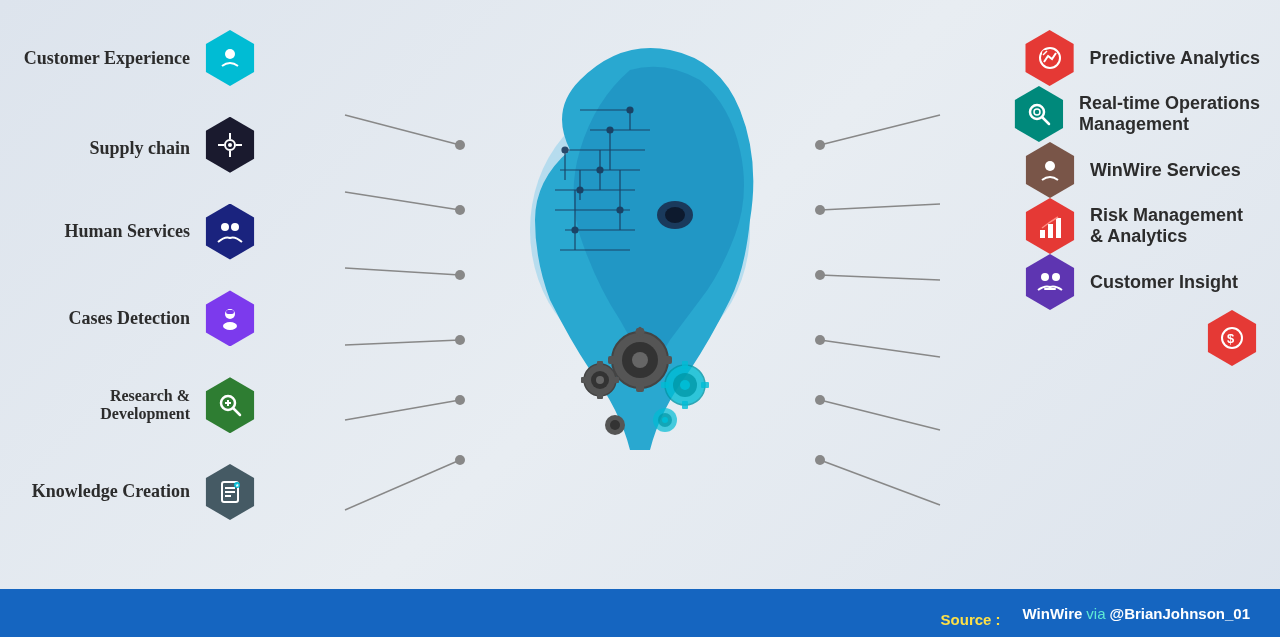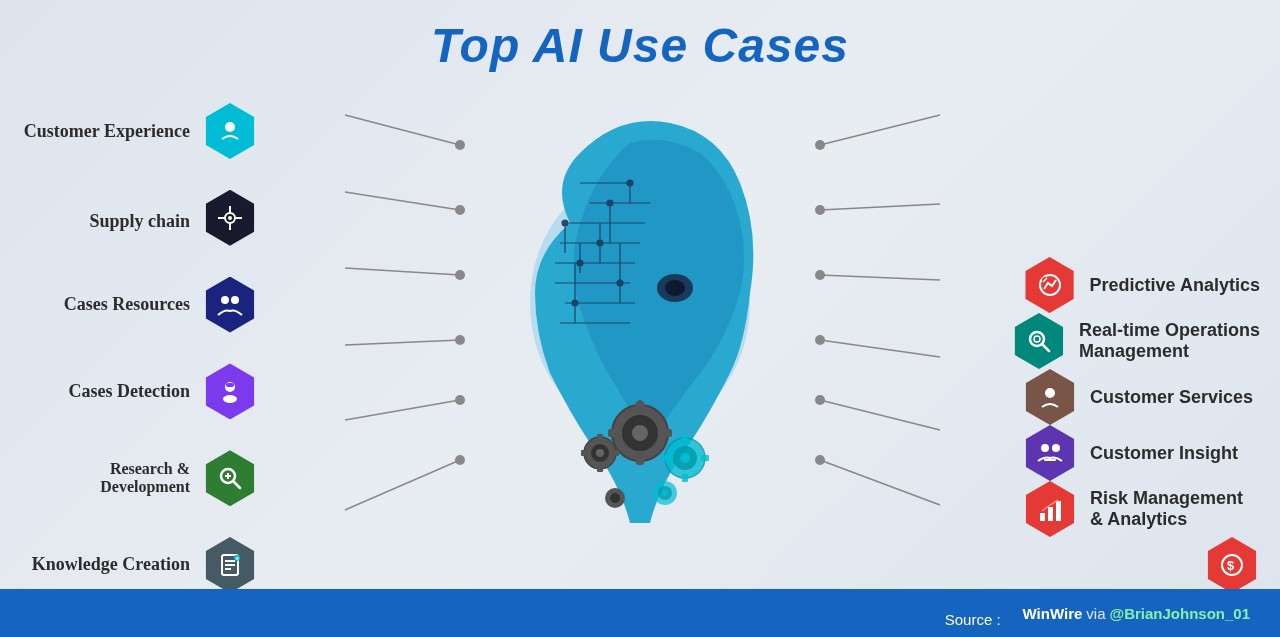--- a/index.html
+++ b/index.html
@@ -109,21 +109,21 @@
       height: 480px;
     }
 
     
     .right-items {
       display: flex;
       flex-direction: column;
       gap: 0px;
       width: 340px;
       height: 500px;
-      justify-content: flex-end;
+      justify-content: flex-start;
       padding-top: 10px;
     }
 
     .right-label {
       font-size: 18px;
       font-weight: 800;
       color: #2c2c2c;
       text-align: left;
       min-width: 170px;
     }
@@ -138,57 +138,56 @@
       background: #1565c0;
       display: flex;
       align-items: center;
       justify-content: flex-end;
       padding-right: 30px;
       font-size: 15px;
       color: white;
     }
 
     .footer-source {
-      color: #fef9c3;
-      font-weight: 400;
+      color: #fde047;
+      font-weight: 700;
       margin-top: 12px;
     }
 
     .footer-brand {
       font-weight: 900;
       color: white;
       margin-left: 22px;
     }
 
     .footer-via {
-      color: #e5e5e5;
+      color: #5eead4;
       margin-left: 4px;
     }
 
     .footer-handle {
-      color: #86efac;
+      color: #ffffff;
       font-weight: 700;
       margin-left: 4px;
     }
 
     
     .svg-overlay {
       position: absolute;
       top: 0;
       left: 0;
       width: 1280px;
       height: 590px;
       pointer-events: none;
     }
   </style>
 </head>
 <body>
 
 <div class="container">
-  <h1 class="title">Top AI Use Cases</h1>
 
   <div class="main-content">
 
     <div class="left-items">
 
       <div class="item-row">
         <span class="item-label" style="text-align:right;">Customer Experience</span>
         <div class="hex-icon hex-cyan">
           <svg width="28" height="28" viewBox="0 0 28 28" fill="white">
             <circle cx="14" cy="10" r="5" fill="white"></circle>
@@ -206,21 +205,21 @@
             <circle cx="14" cy="14" r="2" fill="white"></circle>
             <line x1="14" y1="2" x2="14" y2="8" stroke="white" stroke-width="2"></line>
             <line x1="14" y1="20" x2="14" y2="26" stroke="white" stroke-width="2"></line>
             <line x1="2" y1="14" x2="8" y2="14" stroke="white" stroke-width="2"></line>
             <line x1="20" y1="14" x2="26" y2="14" stroke="white" stroke-width="2"></line>
           </svg>
         </div>
       </div>
 
       <div class="item-row">
-        <span class="item-label" style="text-align:right;">Cases Resources</span>
+        <span class="item-label" style="text-align:right;">Human Services</span>
         <div class="hex-icon hex-navy">
           <svg width="28" height="28" viewBox="0 0 28 28" fill="white">
             <circle cx="9" cy="9" r="4" fill="white"></circle>
             <circle cx="19" cy="9" r="4" fill="white"></circle>
             <path d="M2 24 Q9 18 14 20 Q19 18 26 24" fill="none" stroke="white" stroke-width="2"></path>
           </svg>
         </div>
       </div>
 
       <div class="item-row">
@@ -365,49 +364,49 @@
         <div class="hex-icon hex-teal">
           <svg width="28" height="28" viewBox="0 0 28 28" fill="white">
             <circle cx="12" cy="12" r="7" fill="none" stroke="white" stroke-width="2.5"></circle>
             <line x1="17" y1="17" x2="24" y2="24" stroke="white" stroke-width="2.5" stroke-linecap="round"></line>
             <circle cx="12" cy="12" r="3" fill="none" stroke="white" stroke-width="1.5"></circle>
           </svg>
         </div>
       </div>
 
       <div class="item-row right-side">
-        <span class="right-label">Customer Services</span>
+        <span class="right-label">WinWire Services</span>
         <div class="hex-icon hex-brown">
           <svg width="28" height="28" viewBox="0 0 28 28" fill="white">
             <circle cx="14" cy="10" r="5" fill="white"></circle>
             <path d="M6 24 Q14 18 22 24" stroke="white" stroke-width="2" fill="none"></path>
+          </svg>
+        </div>
+      </div>
+
+      <div class="item-row right-side">
+        <span class="right-label">Risk Management<br>&amp; Analytics</span>
+        <div class="hex-icon hex-red2">
+          <svg width="28" height="28" viewBox="0 0 28 28" fill="white">
+            <rect x="4" y="18" width="5" height="8" fill="white"></rect>
+            <rect x="12" y="12" width="5" height="14" fill="white"></rect>
+            <rect x="20" y="6" width="5" height="20" fill="white"></rect>
+            <polyline points="6,16 14,10 22,5" stroke="#ff8a80" stroke-width="1.5" fill="none"></polyline>
           </svg>
         </div>
       </div>
 
       <div class="item-row right-side">
         <span class="right-label">Customer Insight</span>
         <div class="hex-icon hex-indigo">
           <svg width="28" height="28" viewBox="0 0 28 28" fill="white">
             <circle cx="9" cy="9" r="4" fill="white"></circle>
             <circle cx="20" cy="9" r="4" fill="white"></circle>
             <path d="M2 22 Q9 17 14 19 Q19 17 26 22" fill="none" stroke="white" stroke-width="2"></path>
             <rect x="8" y="20" width="12" height="2" fill="white" rx="1"></rect>
-          </svg>
-        </div>
-      </div>
-
-      <div class="item-row right-side">
-        <span class="right-label">Risk Management<br>&amp; Analytics</span>
-        <div class="hex-icon hex-red2">
-          <svg width="28" height="28" viewBox="0 0 28 28" fill="white">
-            <rect x="4" y="18" width="5" height="8" fill="white"></rect>
-            <rect x="12" y="12" width="5" height="14" fill="white"></rect>
-            <rect x="20" y="6" width="5" height="20" fill="white"></rect>
-            <polyline points="6,16 14,10 22,5" stroke="#ff8a80" stroke-width="1.5" fill="none"></polyline>
           </svg>
         </div>
       </div>
 
       <div class="item-row right-side">
         <div class="hex-icon hex-red3">
           <svg width="28" height="28" viewBox="0 0 28 28" fill="white">
             <circle cx="14" cy="14" r="10" fill="none" stroke="white" stroke-width="2"></circle>
             <text x="9" y="19" font-size="13" fill="white" font-weight="bold">$</text>
           </svg>

